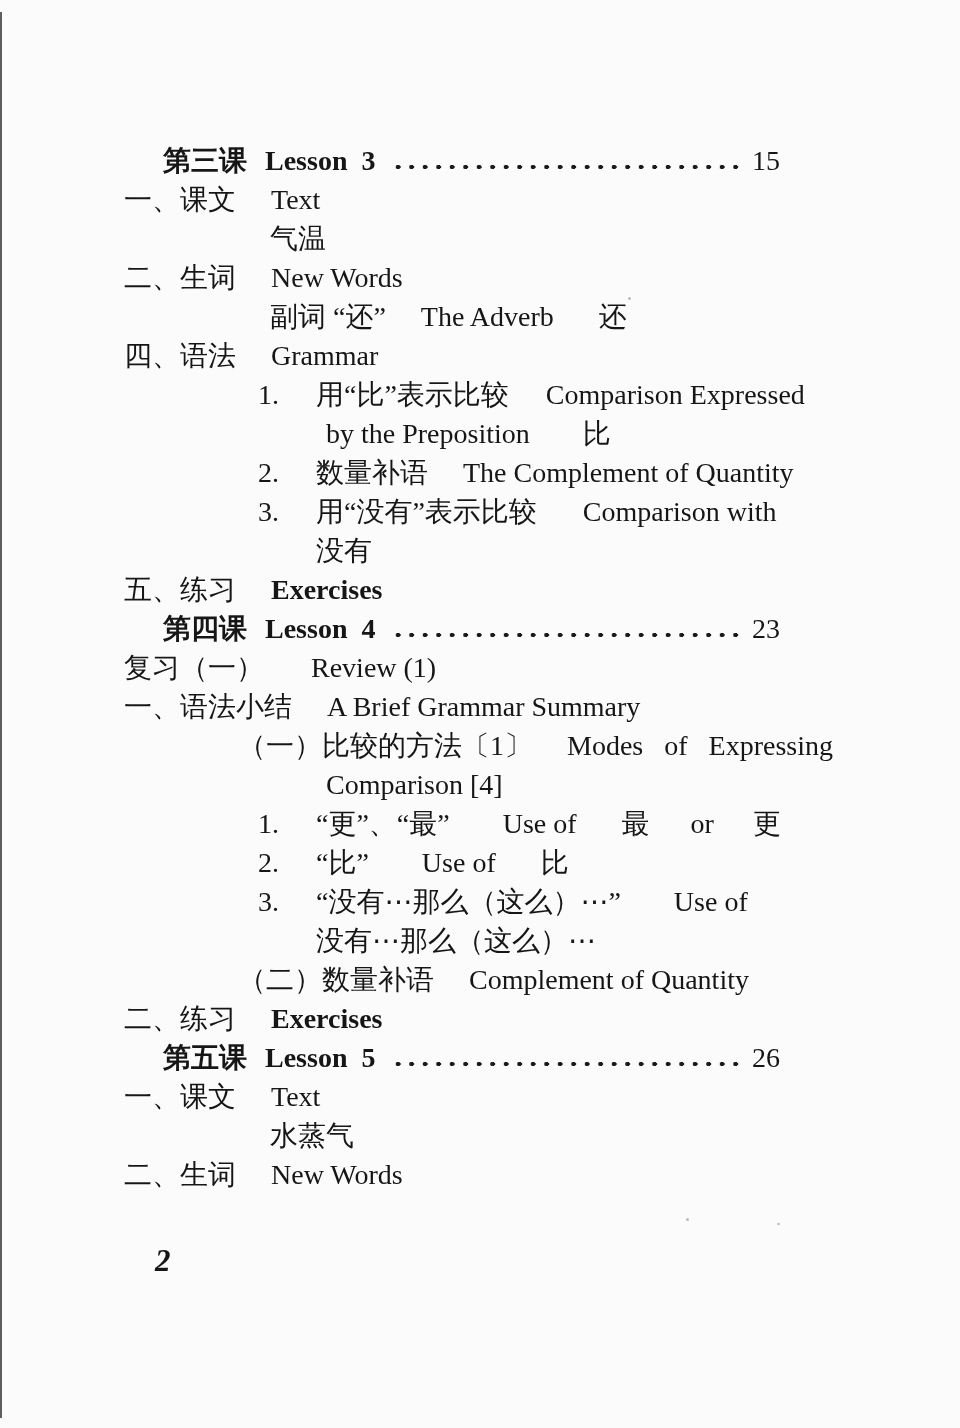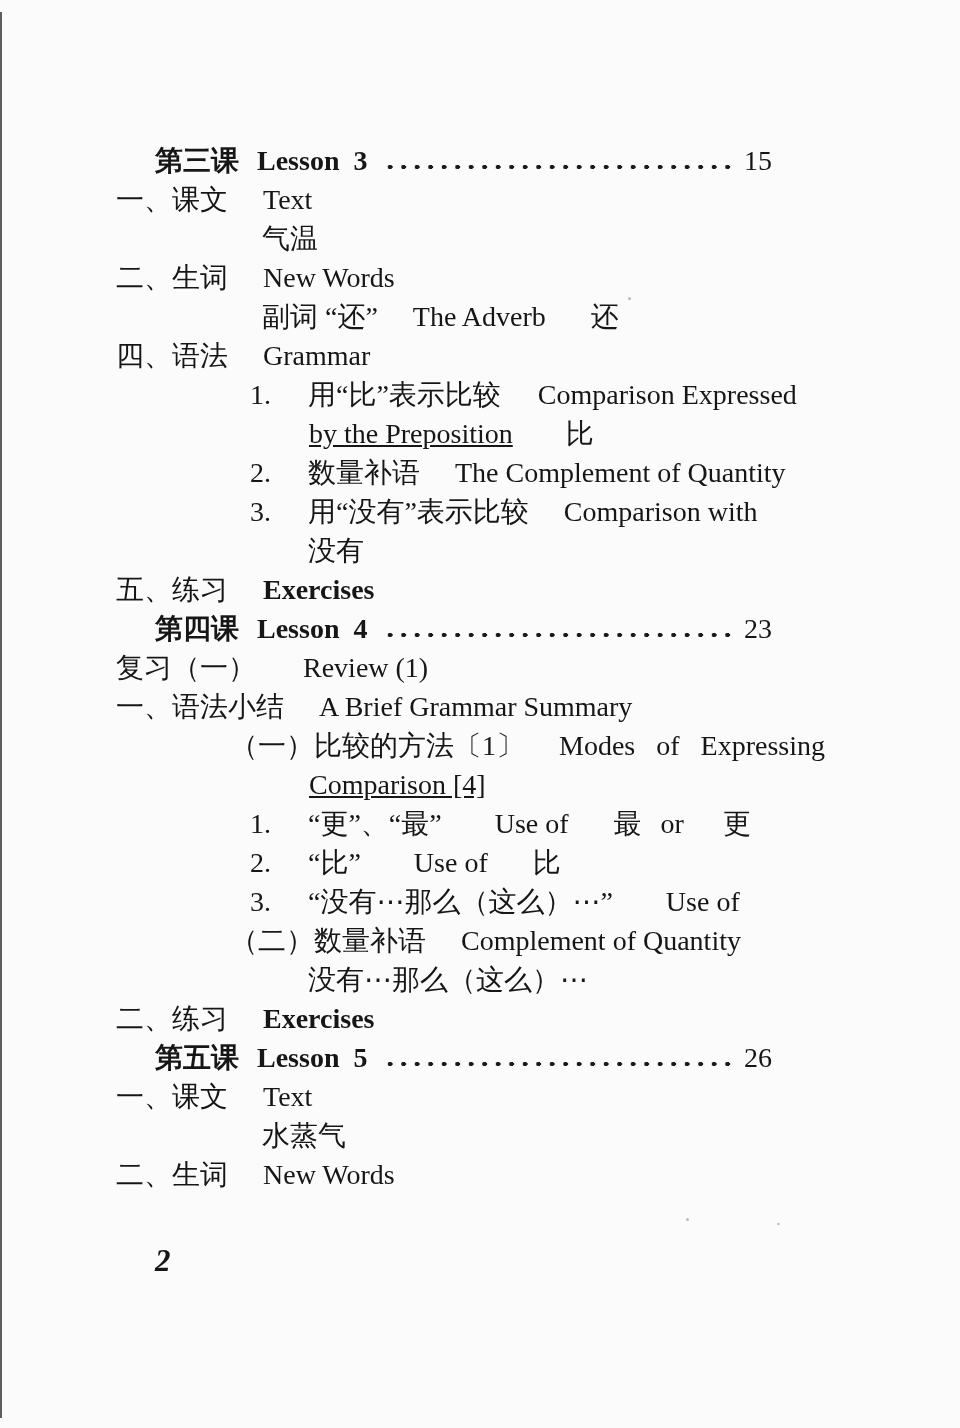--- a/index.html
+++ b/index.html
@@ -10,39 +10,39 @@
     font-family:"Liberation Serif","DejaVu Serif",serif;
   }
   .page{position:absolute;inset:0;}
   
   .scan-edge{position:absolute;left:0;top:12px;width:2px;height:1406px;background:#5e5e5e;}
   .speck{position:absolute;background:#b9b9b9;border-radius:50%;}
   .sp1{left:628px;top:297px;width:3px;height:3px;}
   .sp2{left:686px;top:1218px;width:3px;height:3px;}
   .sp3{left:777px;top:1223px;width:3px;height:2px;}
 
-  .toc{position:absolute;left:0;top:141px;width:844px;}
+  .toc{position:absolute;left:8px;top:141px;width:844px;}
   .row{height:39px;line-height:39px;font-size:28px;white-space:nowrap;}
   .zh,.en,.n,.pg{display:inline;}
   .b{font-weight:700;}
 
   
   .lesson{display:flex;align-items:baseline;padding-left:155px;padding-right:72px;}
   .n1{padding-left:116px;}
   .paren{padding-left:230px;}
   .c2{padding-left:262px;}
   .num{padding-left:250px;}
   .num .n{display:inline-block;width:58px;}
   .c3{padding-left:308px;}
 
   .en{margin-left:28px;text-align:center;}
-  .c3 > .en:first-child{margin-left:1px;text-decoration:underline;}
+  .c3 > .en:first-child{margin-left:10px;}
   .lesson .en{margin-left:18px;word-spacing:7px;}
   .zh2{margin-left:38px;}
-  .en2{margin-left:12px;}
+  .en2{margin-left:34px;}
   .zh3{margin-left:32px;}
   .wide{word-spacing:14px;}
   .gapwide{margin-left:46px;}
 
   
   .dots{
     flex:1 1 auto;align-self:stretch;height:39px;
     margin-left:16px;margin-right:9px;
     background-image:radial-gradient(circle 2.3px at 7px 26px,#1a1a1a 97%,rgba(0,0,0,0));
     background-size:13.5px 39px;background-repeat:repeat-x;
@@ -108,21 +108,21 @@
       <span class="zh zh2 gapwide">比</span>
     </div>
 
     <div class="row num">
       <span class="n">2.</span><span class="zh">数量补语</span>
       <span class="en">The Complement of Quantity</span>
     </div>
 
     <div class="row num">
       <span class="n">3.</span><span class="zh">用“没有”表示比较</span>
-      <span class="en" style="margin-left:28px">Comparison with</span>
+      <span class="en" style="margin-left:39px">Comparison with</span>
     </div>
 
     <div class="row c3">
       <span class="zh">没有</span>
     </div>
 
     <div class="row n1">
       <span class="zh">五、练习</span>
       <span class="en b">Exercises</span>
     </div>
@@ -165,27 +165,27 @@
       <span class="n">2.</span><span class="zh">“比”</span>
       <span class="en gapwide">Use of</span>
       <span class="zh zh2">比</span>
     </div>
 
     <div class="row num">
       <span class="n">3.</span><span class="zh">“没有⋯那么（这么）⋯”</span>
       <span class="en gapwide">Use of</span>
     </div>
 
+    <div class="row c3">
+      <span class="zh">没有⋯那么（这么）⋯</span>
+    </div>
+
     <div class="row paren">
       <span class="zh">（二）数量补语</span>
       <span class="en">Complement of Quantity</span>
-    </div>
-
-    <div class="row c3">
-      <span class="zh">没有⋯那么（这么）⋯</span>
     </div>
 
     <div class="row n1">
       <span class="zh">二、练习</span>
       <span class="en b">Exercises</span>
     </div>
 
     <div class="row lesson">
       <span class="zh b">第五课</span>
       <span class="en b">Lesson 5</span>

